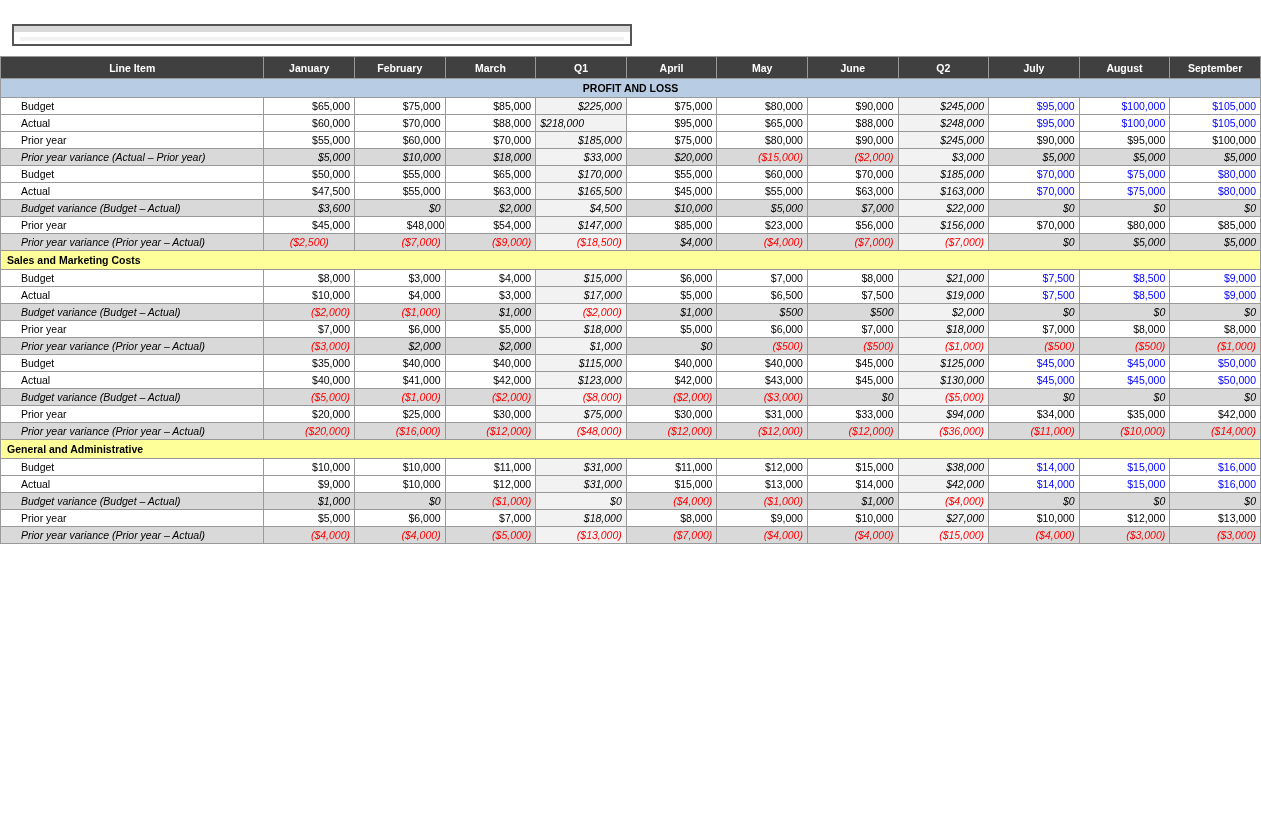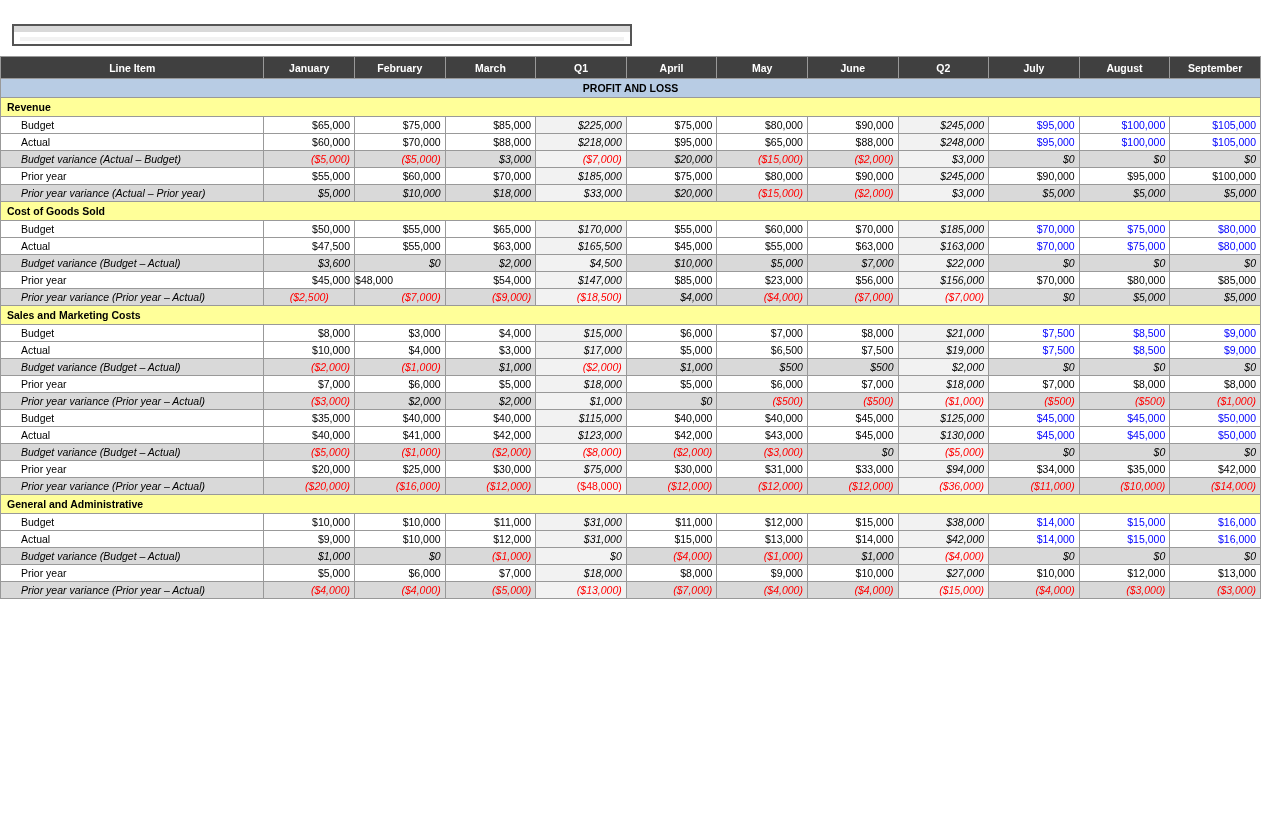--- a/index.html
+++ b/index.html
@@ -82,63 +82,46 @@
         <th>July</th>
         <th>August</th>
         <th>September</th>
       </tr>
     </thead>
     <tbody id="table-body">
     <tr>
           <td colspan="12" style="background: rgb(184, 204, 228); text-align: center; font-weight: bold; color: rgb(0, 0, 0); padding: 3px 4px;">PROFIT AND LOSS</td>
         </tr>
         <tr>
-          <td colspan="12" style="background: rgb(255, 255, 153); font-weight: bold; padding: 3px 6px; color: rgb(0, 0, 0);">Revenue</td>
-        </tr>
-        <tr>
           <td style="padding-left: 20px;">Budget</td>
           <td style="color: rgb(0, 0, 0); text-align: right; padding: 2px 4px;">$65,000</td>
           <td style="color: rgb(0, 0, 0); text-align: right; padding: 2px 4px;">$75,000</td>
           <td style="color: rgb(0, 0, 0); text-align: right; padding: 2px 4px;">$85,000</td>
           <td style="background: rgb(242, 242, 242); font-style: italic; color: rgb(0, 0, 0); text-align: right; padding: 2px 4px;">$225,000</td>
           <td style="color: rgb(0, 0, 0); text-align: right; padding: 2px 4px;">$75,000</td>
           <td style="color: rgb(0, 0, 0); text-align: right; padding: 2px 4px;">$80,000</td>
           <td style="color: rgb(0, 0, 0); text-align: right; padding: 2px 4px;">$90,000</td>
           <td style="background: rgb(242, 242, 242); font-style: italic; color: rgb(0, 0, 0); text-align: right; padding: 2px 4px;">$245,000</td>
           <td style="color: rgb(0, 0, 255); text-align: right; padding: 2px 4px;">$95,000</td>
           <td style="color: rgb(0, 0, 255); text-align: right; padding: 2px 4px;">$100,000</td>
           <td style="color: rgb(0, 0, 255); text-align: right; padding: 2px 4px;">$105,000</td>
         </tr>
         <tr>
           <td style="padding-left: 20px;">Actual</td>
           <td style="color: rgb(0, 0, 0); text-align: right; padding: 2px 4px;">$60,000</td>
           <td style="color: rgb(0, 0, 0); text-align: right; padding: 2px 4px;">$70,000</td>
           <td style="color: rgb(0, 0, 0); text-align: right; padding: 2px 4px;">$88,000</td>
-          <td style="background: rgb(242, 242, 242); font-style: italic; color: rgb(0, 0, 0); text-align: right; padding: 2px 4px;">$218,000</td>
+          <td style="background: rgb(242, 242, 242); font-style: italic; color: rgb(0, 0, 0); text-align: left; padding: 2px 4px;">$218,000</td>
           <td style="color: rgb(0, 0, 0); text-align: right; padding: 2px 4px;">$95,000</td>
           <td style="color: rgb(0, 0, 0); text-align: right; padding: 2px 4px;">$65,000</td>
           <td style="color: rgb(0, 0, 0); text-align: right; padding: 2px 4px;">$88,000</td>
           <td style="background: rgb(242, 242, 242); font-style: italic; color: rgb(0, 0, 0); text-align: right; padding: 2px 4px;">$248,000</td>
           <td style="color: rgb(0, 0, 255); text-align: right; padding: 2px 4px;">$95,000</td>
           <td style="color: rgb(0, 0, 255); text-align: right; padding: 2px 4px;">$100,000</td>
           <td style="color: rgb(0, 0, 255); text-align: right; padding: 2px 4px;">$105,000</td>
-        </tr>
-        <tr style="background: rgb(217, 217, 217);">
-          <td style="padding-left: 20px; font-style: italic; background: rgb(217, 217, 217);">Budget variance (Actual – Budget)</td>
-          <td style="background: rgb(217, 217, 217); font-style: italic; color: rgb(255, 0, 0); text-align: right; padding: 2px 4px;">($5,000)</td>
-          <td style="background: rgb(217, 217, 217); font-style: italic; color: rgb(255, 0, 0); text-align: right; padding: 2px 4px;">($5,000)</td>
-          <td style="background: rgb(217, 217, 217); font-style: italic; color: rgb(0, 0, 0); text-align: right; padding: 2px 4px;">$3,000</td>
-          <td style="background: rgb(242, 242, 242); font-style: italic; color: rgb(255, 0, 0); text-align: right; padding: 2px 4px;">($7,000)</td>
-          <td style="background: rgb(217, 217, 217); font-style: italic; color: rgb(0, 0, 0); text-align: right; padding: 2px 4px;">$20,000</td>
-          <td style="background: rgb(217, 217, 217); font-style: italic; color: rgb(255, 0, 0); text-align: right; padding: 2px 4px;">($15,000)</td>
-          <td style="background: rgb(217, 217, 217); font-style: italic; color: rgb(255, 0, 0); text-align: right; padding: 2px 4px;">($2,000)</td>
-          <td style="background: rgb(242, 242, 242); font-style: italic; color: rgb(0, 0, 0); text-align: right; padding: 2px 4px;">$3,000</td>
-          <td style="background: rgb(217, 217, 217); font-style: italic; color: rgb(0, 0, 0); text-align: right; padding: 2px 4px;">$0</td>
-          <td style="background: rgb(217, 217, 217); font-style: italic; color: rgb(0, 0, 0); text-align: right; padding: 2px 4px;">$0</td>
-          <td style="background: rgb(217, 217, 217); font-style: italic; color: rgb(0, 0, 0); text-align: right; padding: 2px 4px;">$0</td>
         </tr>
         <tr>
           <td style="padding-left: 20px;">Prior year</td>
           <td style="color: rgb(0, 0, 0); text-align: right; padding: 2px 4px;">$55,000</td>
           <td style="color: rgb(0, 0, 0); text-align: right; padding: 2px 4px;">$60,000</td>
           <td style="color: rgb(0, 0, 0); text-align: right; padding: 2px 4px;">$70,000</td>
           <td style="background: rgb(242, 242, 242); font-style: italic; color: rgb(0, 0, 0); text-align: right; padding: 2px 4px;">$185,000</td>
           <td style="color: rgb(0, 0, 0); text-align: right; padding: 2px 4px;">$75,000</td>
           <td style="color: rgb(0, 0, 0); text-align: right; padding: 2px 4px;">$80,000</td>
           <td style="color: rgb(0, 0, 0); text-align: right; padding: 2px 4px;">$90,000</td>
@@ -155,23 +138,20 @@
           <td style="background: rgb(242, 242, 242); font-style: italic; color: rgb(0, 0, 0); text-align: right; padding: 2px 4px;">$33,000</td>
           <td style="background: rgb(217, 217, 217); font-style: italic; color: rgb(0, 0, 0); text-align: right; padding: 2px 4px;">$20,000</td>
           <td style="background: rgb(217, 217, 217); font-style: italic; color: rgb(255, 0, 0); text-align: right; padding: 2px 4px;">($15,000)</td>
           <td style="background: rgb(217, 217, 217); font-style: italic; color: rgb(255, 0, 0); text-align: right; padding: 2px 4px;">($2,000)</td>
           <td style="background: rgb(242, 242, 242); font-style: italic; color: rgb(0, 0, 0); text-align: right; padding: 2px 4px;">$3,000</td>
           <td style="background: rgb(217, 217, 217); font-style: italic; color: rgb(0, 0, 0); text-align: right; padding: 2px 4px;">$5,000</td>
           <td style="background: rgb(217, 217, 217); font-style: italic; color: rgb(0, 0, 0); text-align: right; padding: 2px 4px;">$5,000</td>
           <td style="background: rgb(217, 217, 217); font-style: italic; color: rgb(0, 0, 0); text-align: right; padding: 2px 4px;">$5,000</td>
         </tr>
         <tr>
-          <td colspan="12" style="background: rgb(255, 255, 153); font-weight: bold; padding: 3px 6px; color: rgb(0, 0, 0);">Cost of Goods Sold</td>
-        </tr>
-        <tr>
           <td style="padding-left: 20px;">Budget</td>
           <td style="color: rgb(0, 0, 0); text-align: right; padding: 2px 4px;">$50,000</td>
           <td style="color: rgb(0, 0, 0); text-align: right; padding: 2px 4px;">$55,000</td>
           <td style="color: rgb(0, 0, 0); text-align: right; padding: 2px 4px;">$65,000</td>
           <td style="background: rgb(242, 242, 242); font-style: italic; color: rgb(0, 0, 0); text-align: right; padding: 2px 4px;">$170,000</td>
           <td style="color: rgb(0, 0, 0); text-align: right; padding: 2px 4px;">$55,000</td>
           <td style="color: rgb(0, 0, 0); text-align: right; padding: 2px 4px;">$60,000</td>
           <td style="color: rgb(0, 0, 0); text-align: right; padding: 2px 4px;">$70,000</td>
           <td style="background: rgb(242, 242, 242); font-style: italic; color: rgb(0, 0, 0); text-align: right; padding: 2px 4px;">$185,000</td>
           <td style="color: rgb(0, 0, 255); text-align: right; padding: 2px 4px;">$70,000</td>
@@ -202,21 +182,21 @@
           <td style="background: rgb(217, 217, 217); font-style: italic; color: rgb(0, 0, 0); text-align: right; padding: 2px 4px;">$5,000</td>
           <td style="background: rgb(217, 217, 217); font-style: italic; color: rgb(0, 0, 0); text-align: right; padding: 2px 4px;">$7,000</td>
           <td style="background: rgb(242, 242, 242); font-style: italic; color: rgb(0, 0, 0); text-align: right; padding: 2px 4px;">$22,000</td>
           <td style="background: rgb(217, 217, 217); font-style: italic; color: rgb(0, 0, 0); text-align: right; padding: 2px 4px;">$0</td>
           <td style="background: rgb(217, 217, 217); font-style: italic; color: rgb(0, 0, 0); text-align: right; padding: 2px 4px;">$0</td>
           <td style="background: rgb(217, 217, 217); font-style: italic; color: rgb(0, 0, 0); text-align: right; padding: 2px 4px;">$0</td>
         </tr>
         <tr>
           <td style="padding-left: 20px;">Prior year</td>
           <td style="color: rgb(0, 0, 0); text-align: right; padding: 2px 4px;">$45,000</td>
-          <td style="color: rgb(0, 0, 0); text-align: left; padding: 2px 0;">$48,000</td>
+          <td style="color: rgb(0, 0, 0); text-align: right; padding: 2px 0;">$48,000</td>
           <td style="color: rgb(0, 0, 0); text-align: right; padding: 2px 4px;">$54,000</td>
           <td style="background: rgb(242, 242, 242); font-style: italic; color: rgb(0, 0, 0); text-align: right; padding: 2px 4px;">$147,000</td>
           <td style="color: rgb(0, 0, 0); text-align: right; padding: 2px 4px;">$85,000</td>
           <td style="color: rgb(0, 0, 0); text-align: right; padding: 2px 4px;">$23,000</td>
           <td style="color: rgb(0, 0, 0); text-align: right; padding: 2px 4px;">$56,000</td>
           <td style="background: rgb(242, 242, 242); font-style: italic; color: rgb(0, 0, 0); text-align: right; padding: 2px 4px;">$156,000</td>
           <td style="color: rgb(0, 0, 0); text-align: right; padding: 2px 4px;">$70,000</td>
           <td style="color: rgb(0, 0, 0); text-align: right; padding: 2px 4px;">$80,000</td>
           <td style="color: rgb(0, 0, 0); text-align: right; padding: 2px 4px;">$85,000</td>
         </tr>
@@ -361,21 +341,21 @@
           <td style="background: rgb(242, 242, 242); font-style: italic; color: rgb(0, 0, 0); text-align: right; padding: 2px 4px;">$94,000</td>
           <td style="color: rgb(0, 0, 0); text-align: right; padding: 2px 4px;">$34,000</td>
           <td style="color: rgb(0, 0, 0); text-align: right; padding: 2px 4px;">$35,000</td>
           <td style="color: rgb(0, 0, 0); text-align: right; padding: 2px 4px;">$42,000</td>
         </tr>
         <tr style="background: rgb(217, 217, 217);">
           <td style="padding-left: 20px; font-style: italic; background: rgb(217, 217, 217);">Prior year variance (Prior year – Actual)</td>
           <td style="background: rgb(217, 217, 217); font-style: italic; color: rgb(255, 0, 0); text-align: right; padding: 2px 4px;">($20,000)</td>
           <td style="background: rgb(217, 217, 217); font-style: italic; color: rgb(255, 0, 0); text-align: right; padding: 2px 4px;">($16,000)</td>
           <td style="background: rgb(217, 217, 217); font-style: italic; color: rgb(255, 0, 0); text-align: right; padding: 2px 4px;">($12,000)</td>
-          <td style="background: rgb(242, 242, 242); color: rgb(255, 0, 0); text-align: right; padding: 2px 4px;">($48,000)</td>
+          <td style="background: rgb(242, 242, 242); font-style: italic; color: rgb(255, 0, 0); text-align: right; padding: 2px 4px;">($48,000)</td>
           <td style="background: rgb(217, 217, 217); font-style: italic; color: rgb(255, 0, 0); text-align: right; padding: 2px 4px;">($12,000)</td>
           <td style="background: rgb(217, 217, 217); font-style: italic; color: rgb(255, 0, 0); text-align: right; padding: 2px 4px;">($12,000)</td>
           <td style="background: rgb(217, 217, 217); font-style: italic; color: rgb(255, 0, 0); text-align: right; padding: 2px 4px;">($12,000)</td>
           <td style="background: rgb(242, 242, 242); font-style: italic; color: rgb(255, 0, 0); text-align: right; padding: 2px 4px;">($36,000)</td>
           <td style="background: rgb(217, 217, 217); font-style: italic; color: rgb(255, 0, 0); text-align: right; padding: 2px 4px;">($11,000)</td>
           <td style="background: rgb(217, 217, 217); font-style: italic; color: rgb(255, 0, 0); text-align: right; padding: 2px 4px;">($10,000)</td>
           <td style="background: rgb(217, 217, 217); font-style: italic; color: rgb(255, 0, 0); text-align: right; padding: 2px 4px;">($14,000)</td>
         </tr>
         <tr>
           <td colspan="12" style="background: rgb(255, 255, 153); font-weight: bold; padding: 3px 6px; color: rgb(0, 0, 0);">General and Administrative</td>

